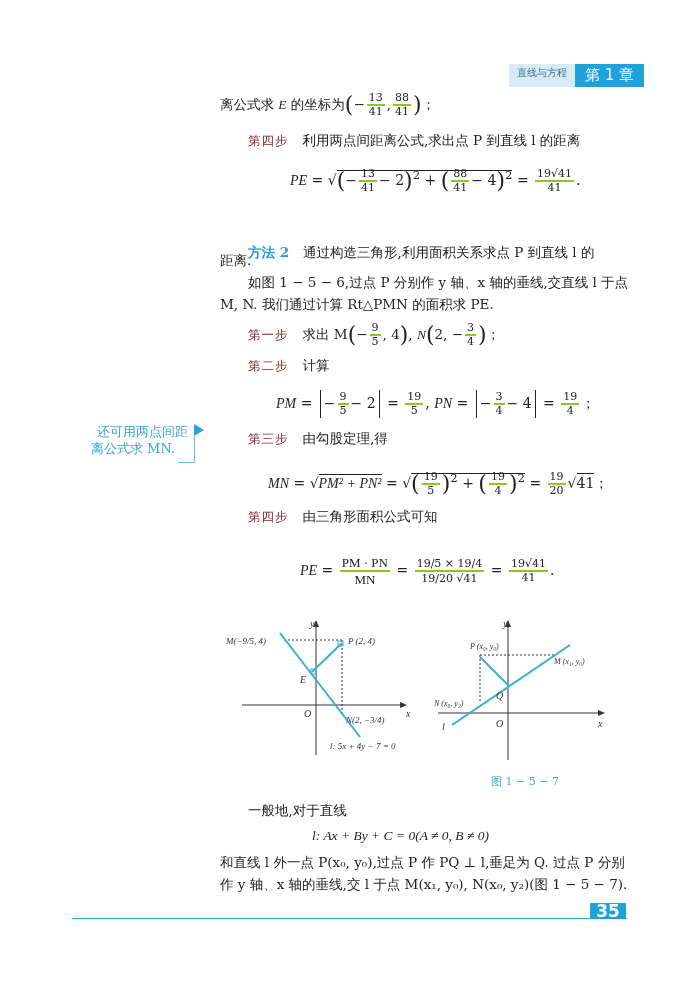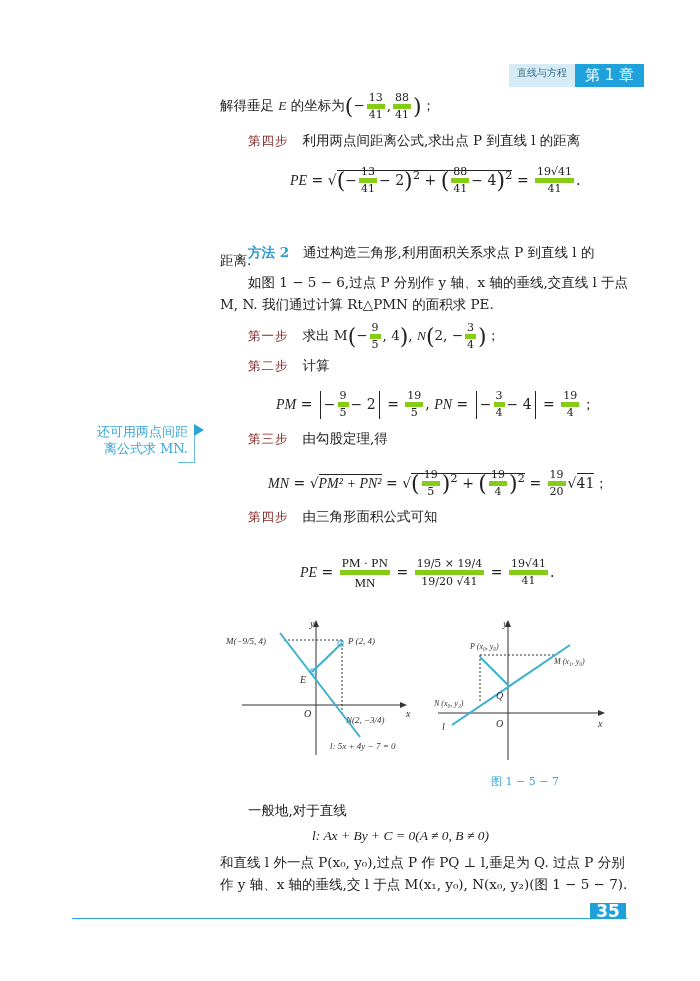--- a/index.html
+++ b/index.html
@@ -5,40 +5,40 @@
   * { box-sizing: border-box; margin: 0; padding: 0; }
   html, body { width: 700px; height: 981px; background: #ffffff; overflow: hidden; }
   body { position: relative; font-family: "DejaVu Serif", "Liberation Serif", serif; color: #222; font-size: 13px; }
   .abs { position: absolute; }
   .math { font-family: "Liberation Serif", "DejaVu Serif", serif; font-style: italic; }
   .step-label { color: #7f1d1d; font-size: 12.5px; letter-spacing: 1px; margin-right: 14px; }
   .method-label { color: #2a9ad2; font-weight: bold; margin-right: 14px; }
   .line { position: absolute; left: 220px; font-size: 13.5px; white-space: nowrap; line-height: 20px; }
   .indent { left: 248px; }
   .frac { display: inline-flex; flex-direction: column; align-items: center; vertical-align: middle; font-size: 11px; line-height: 12px; margin: 0 2px; font-style: normal; }
-  .frac .num { border-bottom: 5px solid #84cc16; padding: 0 2px; }
+  .frac .num { border-bottom: 2px solid #84cc16; padding: 0 2px; }
   .frac .den { padding: 0 2px; }
   .bigp { font-size: 22px; font-style: normal; vertical-align: middle; font-weight: lighter; }
   .absbar { display: inline-block; border-left: 1.2px solid #222; height: 28px; vertical-align: middle; margin: 0 3px; }
   .sqrt { border-top: 1px solid #222; padding-top: 1px; }
   .fig-caption { color: #3aa6d6; font-size: 11px; }
   .header-chapter { background: #d6ebf5; color: #3a6f8a; font-size: 10px; padding: 2px 8px; font-family: "DejaVu Sans", sans-serif; }
   .header-num { background: #1fa2dc; color: #ffffff; font-size: 15px; padding: 2px 10px; font-family: "DejaVu Sans", sans-serif; }
   .sidenote { color: #3aa6d6; font-size: 13px; line-height: 17px; text-align: right; }
 </style>
 </head>
 <body>
 
 <div class="abs" style="left:509px; top:64px; display:flex;">
   <span class="header-chapter">直线与方程</span>
   <span class="header-num">第 1 章</span>
 </div>
 
 <div class="line" style="top:92px;">
-  <span>解得垂足 </span><span class="math">E</span><span> 的坐标为</span><span class="bigp">(</span><span>−</span><span class="frac">
+  <span>离公式求 </span><span class="math">E</span><span> 的坐标为</span><span class="bigp">(</span><span>−</span><span class="frac">
       <span class="num">13</span>
       <span class="den">41</span>
     </span>,<span class="frac">
       <span class="num">88</span>
       <span class="den">41</span>
     </span><span class="bigp">)</span><span>；</span>
 </div>
 
 <div class="line indent" style="top:130px;">
   <span class="step-label">第四步</span><span>利用两点间距离公式,求出点 P 到直线 l 的距离</span>
@@ -90,21 +90,21 @@
       <span class="num">3</span>
       <span class="den">4</span>
     </span>− 4<span class="absbar"></span> = <span class="frac">
       <span class="num">19</span>
       <span class="den">4</span>
     </span>；
 </div>
 
 <div class="abs" style="left:78px; top:423px; width:110px;">
   <div class="sidenote">还可用两点间距</div>
-  <div class="sidenote" style="text-align:right;">离公式求 MN.</div>
+  <div class="sidenote" style="text-align:center;">离公式求 MN.</div>
 </div>
 <div class="abs" style="left:194px; top:424px; width:0; height:0; border-top:6px solid transparent; border-bottom:6px solid transparent; border-left:10px solid #2aa3d8;"></div>
 <div class="abs" style="left:194px; top:436px; width:1px; height:26px; background:#6bbfe0;"></div>
 <div class="abs" style="left:178px; top:462px; width:17px; height:1px; background:#6bbfe0;"></div>
 
 <div class="line indent" style="top:428px;">
   <span class="step-label">第三步</span><span>由勾股定理,得</span>
 </div>
 
 <div class="line" style="top:468px; left:268px; font-size:14px;">

